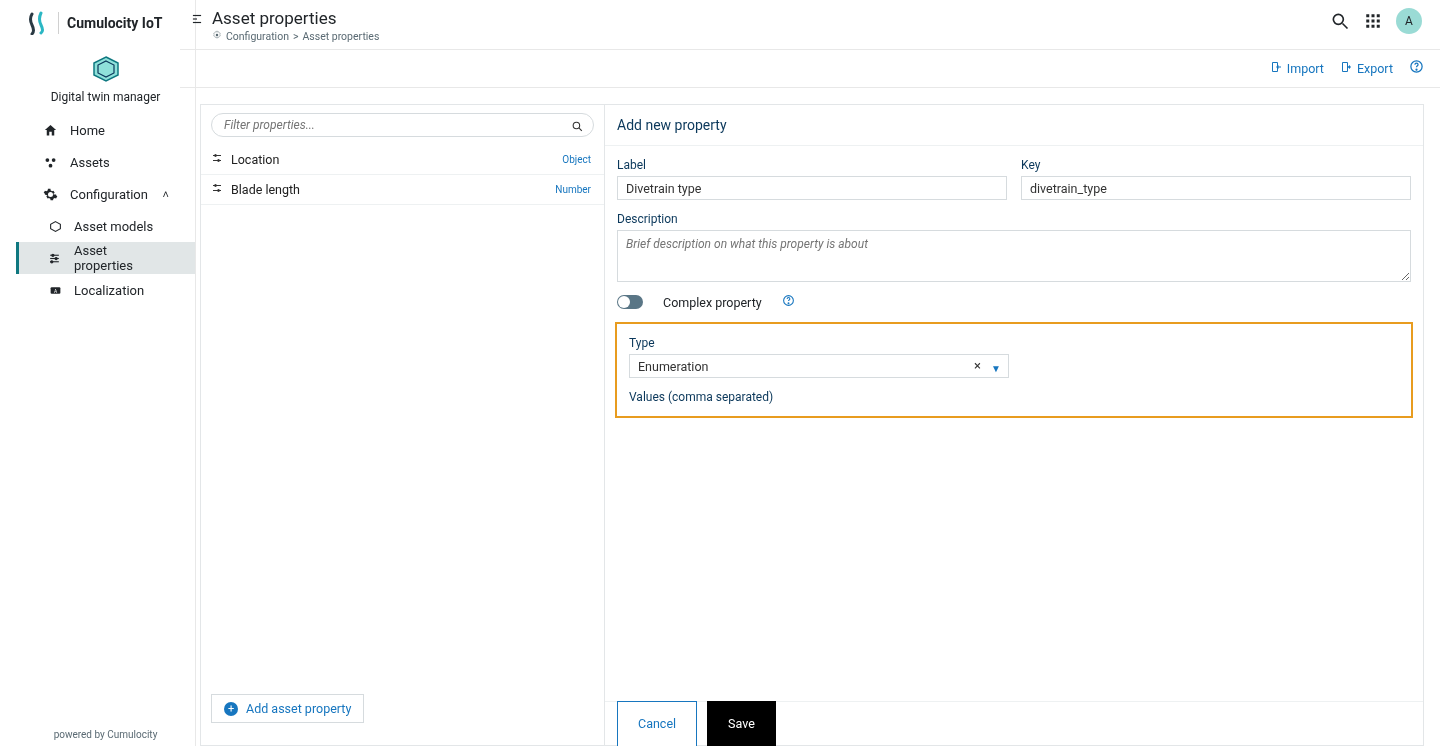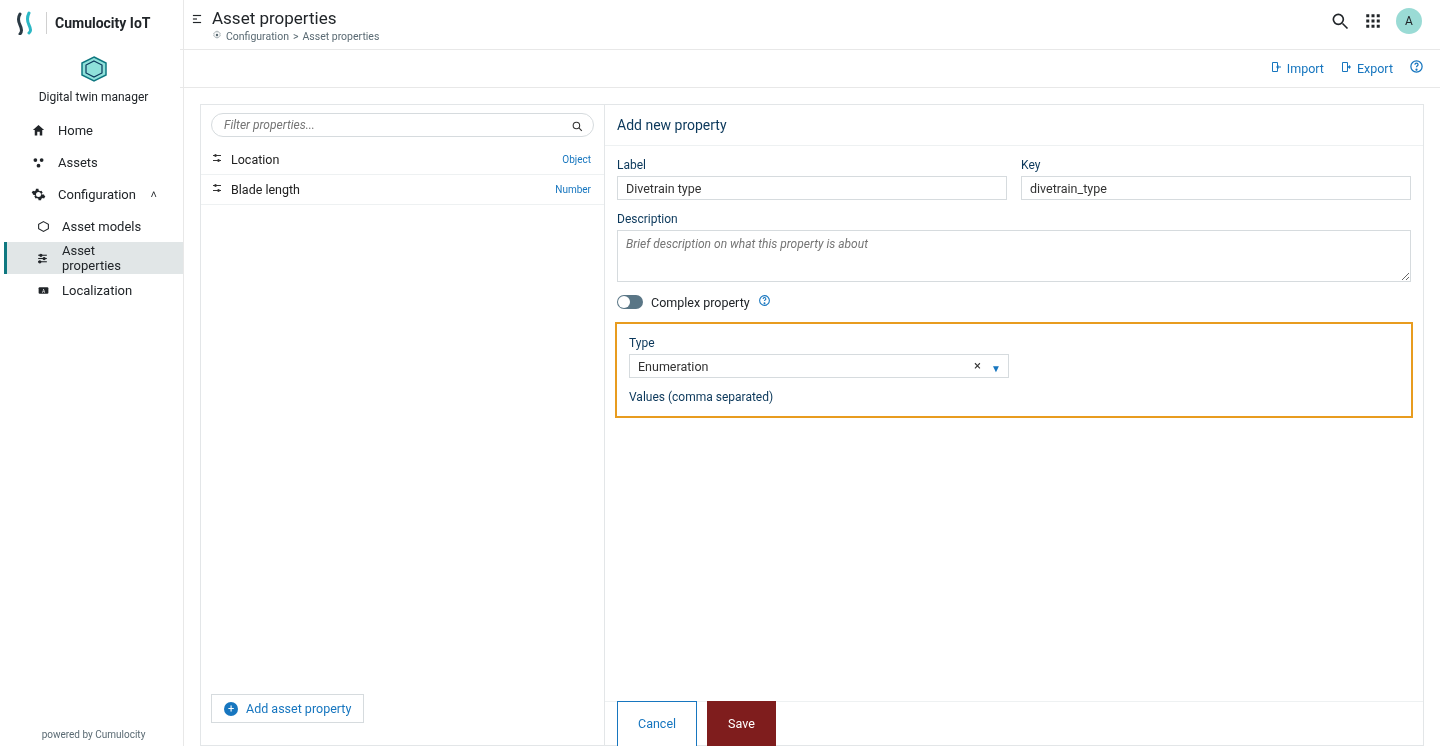--- a/index.html
+++ b/index.html
@@ -1,19 +1,19 @@
 <!DOCTYPE html>
 <html><head>
 <meta charset="utf-8">
 <style>
 * { box-sizing: border-box; margin: 0; padding: 0; font-family: -apple-system, BlinkMacSystemFont, "Segoe UI", Roboto, Arial, sans-serif; }
 body { width: 1440px; height: 746px; background: #fff; color: #212121; overflow: hidden; }
 
 
-.sidebar { position: fixed; left: 4px; top: 0; bottom: 0; width: 180px; background: #fff; border-right: 1px solid #e8e8e8; display: flex; flex-direction: column; }
+.sidebar { position: fixed; left: 16px; top: 0; bottom: 0; width: 180px; background: #fff; border-right: 1px solid #e8e8e8; display: flex; flex-direction: column; }
 .sidebar-brand { display: flex; align-items: center; height: 46px; padding: 0 10px; gap: 8px; }
 .brand-logo { width: 24px; height: 24px; }
 .brand-sep { width: 1px; height: 22px; background: #d0d0d0; }
 .brand-name { font-size: 14px; font-weight: 700; color: #212529; }
 .sidebar-app { display: flex; flex-direction: column; align-items: center; padding: 6px 0 10px; gap: 4px; }
 .app-icon-wrap { width: 34px; height: 34px; display:flex; align-items:center; justify-content:center;}
 .app-title { font-size: 12px; color: #212529; }
 
 .nav { list-style:none; }
 .nav-item { display: flex; align-items: center; height: 32px; padding: 0 26px; gap: 12px; font-size: 13px; color: #212529; cursor: pointer; }
@@ -59,32 +59,32 @@
 
 
 .panel-right { flex:1; border:1px solid #e3e6e8; border-left:none; background:#fff; display:flex; flex-direction:column; }
 .panel-header { font-size: 14px; font-weight: 400; color:#0b385b; padding: 12px 12px; border-bottom:1px solid #eef1f2; }
 .form-body { padding: 12px 12px; flex:1; overflow:auto;}
 .form-row { display:flex; gap:14px;}
 .form-group { flex:1; display:flex; flex-direction:column; gap:4px; margin-bottom:12px;}
 .form-label { font-size:12px; color:#0b385b; }
 .text-input { height: 24px; border:1px solid #d6dbde; padding: 0 8px; font-size:12.5px; color:#333; }
 .textarea { height: 52px; border:1px solid #d6dbde; padding: 6px 8px; font-size:12px; resize: both; font-style: italic; color:#888; font-family:inherit;}
-.toggle-row { display:flex; align-items:center; gap:8px; font-size:12.5px; color:#212529; margin: 6px 0 12px;}
+.toggle-row { display:flex; align-items:center; gap:20px; font-size:12.5px; color:#212529; margin: 6px 0 12px;}
 .toggle { width:26px; height:14px; border-radius:8px; background:#5a7686; position:relative; cursor:pointer;}
 .toggle::after { content:""; position:absolute; left:1px; top:1px; width:12px; height:12px; border-radius:50%; background:#fff;}
 .highlight-box { border: 2px solid #e89c1f; padding: 12px; margin: 0 -2px; }
 .select-wrap { position:relative; width:380px;}
 .select-input { width:100%; height:24px; border:1px solid #d6dbde; padding: 0 50px 0 8px; font-size:12.5px; color:#333;}
 .select-clear { position:absolute; right:28px; top:4px; font-size:13px; color:#333; cursor:pointer;}
 .select-caret { position:absolute; right:8px; top:9px; color:#1776bf; font-size:10px; cursor:pointer;}
 .form-footer { height:44px; border-top:1px solid #eef1f2; display:flex; align-items:center; gap:10px; padding: 0 12px; }
 .btn { height:46px; padding: 0 20px; font-size:12.5px; cursor:pointer; border:1px solid transparent;}
 .btn-outline { background:#fff; border:1px solid #1776bf; color:#1776bf;}
-.btn-primary { background:#7f1d1d; color:#fff;}
+.btn-primary { background:#000000; color:#fff;}
 </style>
 </head>
 <body>
 
 <nav class="sidebar">
   <div class="sidebar-brand">
     <span class="brand-logo">
       <svg viewBox="0 0 24 24" width="24" height="24">
           <path d="M6 3 Q3 8 6 14 Q9 20 6 23" fill="none" stroke="#2b3a44" stroke-width="3" stroke-linecap="round"></path>
           <path d="M15 2 Q12 8 15 14 Q18 20 15 22" fill="none" stroke="#2bb7c4" stroke-width="3" stroke-linecap="round"></path>

